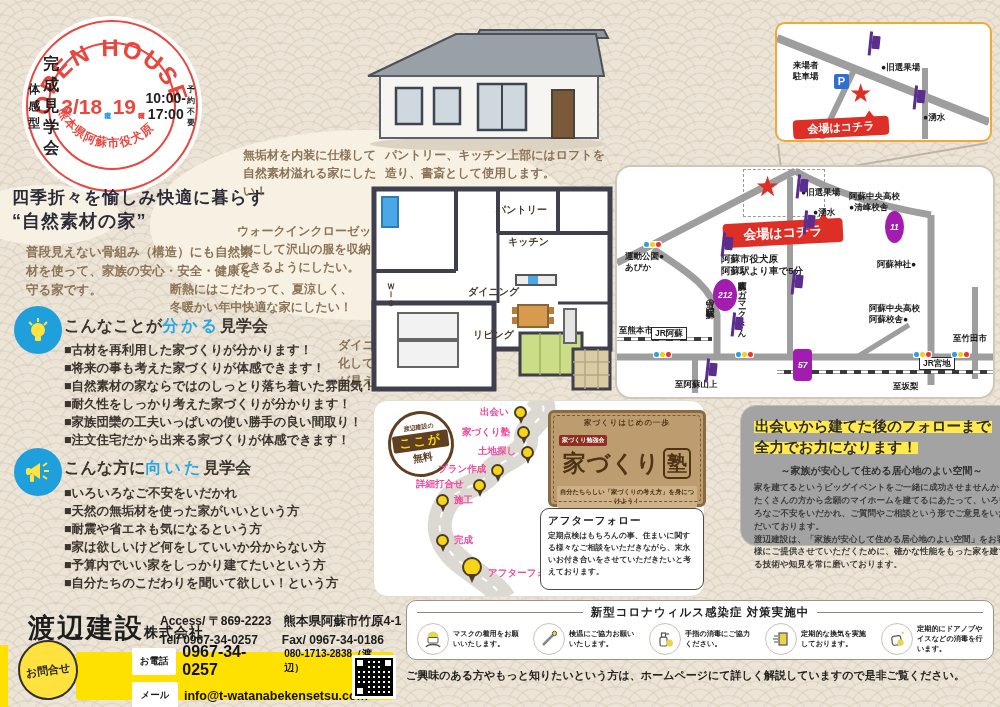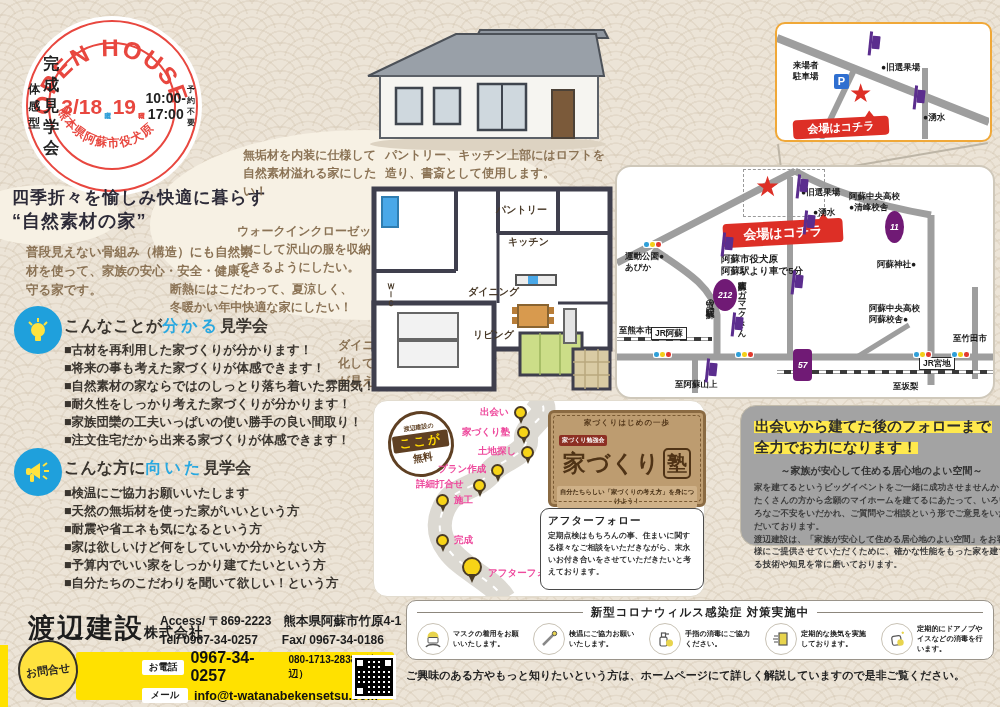--- a/index.html
+++ b/index.html
@@ -36,21 +36,21 @@
   .sec-accent { color:#29a8e0; letter-spacing:3px; }
   .check-list { position:absolute; display:flex; flex-direction:column; }
   .check-item { font-size:12.5px; font-weight:bold; color:#3a352f; line-height:18px; white-space:nowrap; }
 
   
   .inset-map { left:775px; top:22px; width:217px; height:120px; background:#fff; border:2.5px solid #f0a838; border-radius:10px; }
   .main-map { left:615px; top:165px; width:380px; height:234px; background:#fff; border:2px solid #cfc8ba; border-radius:16px; }
   .map-label { position:absolute; font-size:8.5px; font-weight:bold; color:#1d1d1d; white-space:nowrap; line-height:1.25; }
   .map-label.v { writing-mode:vertical-rl; }
   .station { position:absolute; background:#fff; border:1.5px solid #2a2a2a; font-size:8.5px; font-weight:bold; color:#1d1d1d; padding:0 3px; line-height:1.3; white-space:nowrap; }
-  .route-badge { position:absolute; background:#701a75; color:#fff; font-size:8.5px; font-weight:bold; font-style:italic; border-radius:50%; padding:11px 5px; line-height:1.2;text-align:right; }
+  .route-badge { position:absolute; background:#a21caf; color:#fff; font-size:8.5px; font-weight:bold; font-style:italic; border-radius:50%; padding:11px 5px; line-height:1.2;text-align:right; }
   .star { position:absolute; color:#dd2f26; font-weight:bold; line-height:1; }
   .ribbon { position:absolute; background:#dd2f26; color:#fff; font-weight:bold; text-align:center; border-radius:4px; transform:rotate(-3deg); }
   .ribbon::after { content:""; position:absolute; right:14px; top:-6px; border-left:5px solid transparent; border-right:5px solid transparent; border-bottom:7px solid #dd2f26; }
   .flag { position:absolute; width:8px; height:13px; background:#5b2d8e; border-radius:1px; transform:rotate(6deg); }
   .flag::after { content:""; position:absolute; left:-3px; top:-4px; width:2.5px; height:24px; background:#5b2d8e; }
   .signal { position:absolute; display:flex; gap:1.5px; background:#fff; padding:1px; border-radius:2px; }
   .signal i { width:4.5px; height:4.5px; border-radius:50%; display:block; }
   .sg-b { background:#2f9fd8; } .sg-y { background:#f3cf1a; } .sg-r { background:#e23a2e; }
   .p-mark { position:absolute; width:15px; height:15px; background:#2f6fd0; color:#fff; font-size:11px; font-weight:bold; text-align:center; line-height:15px; border-radius:2px; }
   .dashed-rect { position:absolute; border:1px dashed #9a9a9a; }
@@ -90,21 +90,21 @@
   .promise-sub { font-size:10px; font-weight:bold; color:#333; margin:6px 0 3px; text-align:center; }
   .promise-body { font-size:8.6px; font-weight:bold; color:#3d3d3d; line-height:1.5; }
 
   
   .company-name { left:28px; top:610px; font-size:27px; font-weight:bold; color:#1d1d1d; letter-spacing:2px; }
   .company-suffix { font-size:14px; letter-spacing:1px; }
   .access { left:160px; top:612px; font-size:12px; font-weight:bold; color:#1d1d1d; line-height:1.55; }
   .access b { font-size:12.5px; }
   .yellow-strip { left:76px; top:652px; width:318px; height:48px; background:#ffe100; border-radius:3px; display:flex; flex-direction:column; justify-content:center; gap:3px; padding:3px 6px 3px 56px; }
   .contact-row { display:flex; align-items:center; gap:6px; }
-  .pill { background:#fff; color:#1d1d1d; font-size:9.5px; font-weight:bold; padding:1px 0; width:46px; text-align:center; border-radius:2px;margin-left:10px; }
+  .pill { background:#fff; color:#1d1d1d; font-size:9.5px; font-weight:bold; padding:7px 0; width:46px; text-align:center; border-radius:2px; }
   .phone-main { font-size:16px; font-weight:bold; color:#111; }
   .phone-mobile { font-size:10px; font-weight:bold; color:#111; }
   .email { font-size:12.5px; font-weight:bold; color:#111; }
   .mascot { left:18px; top:640px; width:60px; height:60px; background:#ffe23e; border:2px solid #33302b; border-radius:50%; display:flex; align-items:center; justify-content:center; transform:rotate(-8deg); }
   .mascot span { font-size:11px; font-weight:bold; color:#2b2823; }
   .qr { left:352px; top:655px; width:44px; height:44px; background:#fff; padding:3px; }
   .qr-in { position:relative; width:100%; height:100%;
     background-image:repeating-linear-gradient(0deg,#000 0 2.5px,transparent 2.5px 5px),repeating-linear-gradient(90deg,#000 0 2.5px,#fff 2.5px 5px); }
   .qr-corner { position:absolute; width:10px; height:10px; border:2.5px solid #000; background:#fff; }
 
@@ -248,21 +248,21 @@
       <polygon points="4,12 16,4 16,20" fill="#ffe33f"></polygon>
       <rect x="2" y="9" width="5" height="7" rx="2" fill="#ffe33f"></rect>
       <line x1="19" y1="7" x2="23" y2="4" stroke="#ffe33f" stroke-width="2"></line>
       <line x1="20" y1="12" x2="25" y2="12" stroke="#ffe33f" stroke-width="2"></line>
       <line x1="19" y1="17" x2="23" y2="20" stroke="#ffe33f" stroke-width="2"></line>
       <rect x="6" y="15" width="4" height="8" rx="1.5" fill="#ffe33f"></rect>
     </svg>
   </div>
   <span class="sec-title" style="left:64px;top:458px;"><span>こんな方に</span><span class="sec-accent">向いた</span><span>見学会</span></span>
   <div class="check-list" style="left:64px;top:484px;">
-    <span class="check-item">■検温にご協力お願いいたします</span>
+    <span class="check-item">■いろいろなご不安をいだかれ</span>
     <span class="check-item">■天然の無垢材を使った家がいいという方</span>
     <span class="check-item">■耐震や省エネも気になるという方</span>
     <span class="check-item">■家は欲しいけど何をしていいか分からない方</span>
     <span class="check-item">■予算内でいい家をしっかり建てたいという方</span>
     <span class="check-item">■自分たちのこだわりを聞いて欲しい！という方</span>
   </div>
 
   <div class="abs inset-map">
     <svg class="abs" style="left:0;top:0" width="212" height="115" viewBox="0 0 212 115">
       <path d="M0,14 L212,98" stroke="#9e9e9e" stroke-width="8" fill="none"></path>

